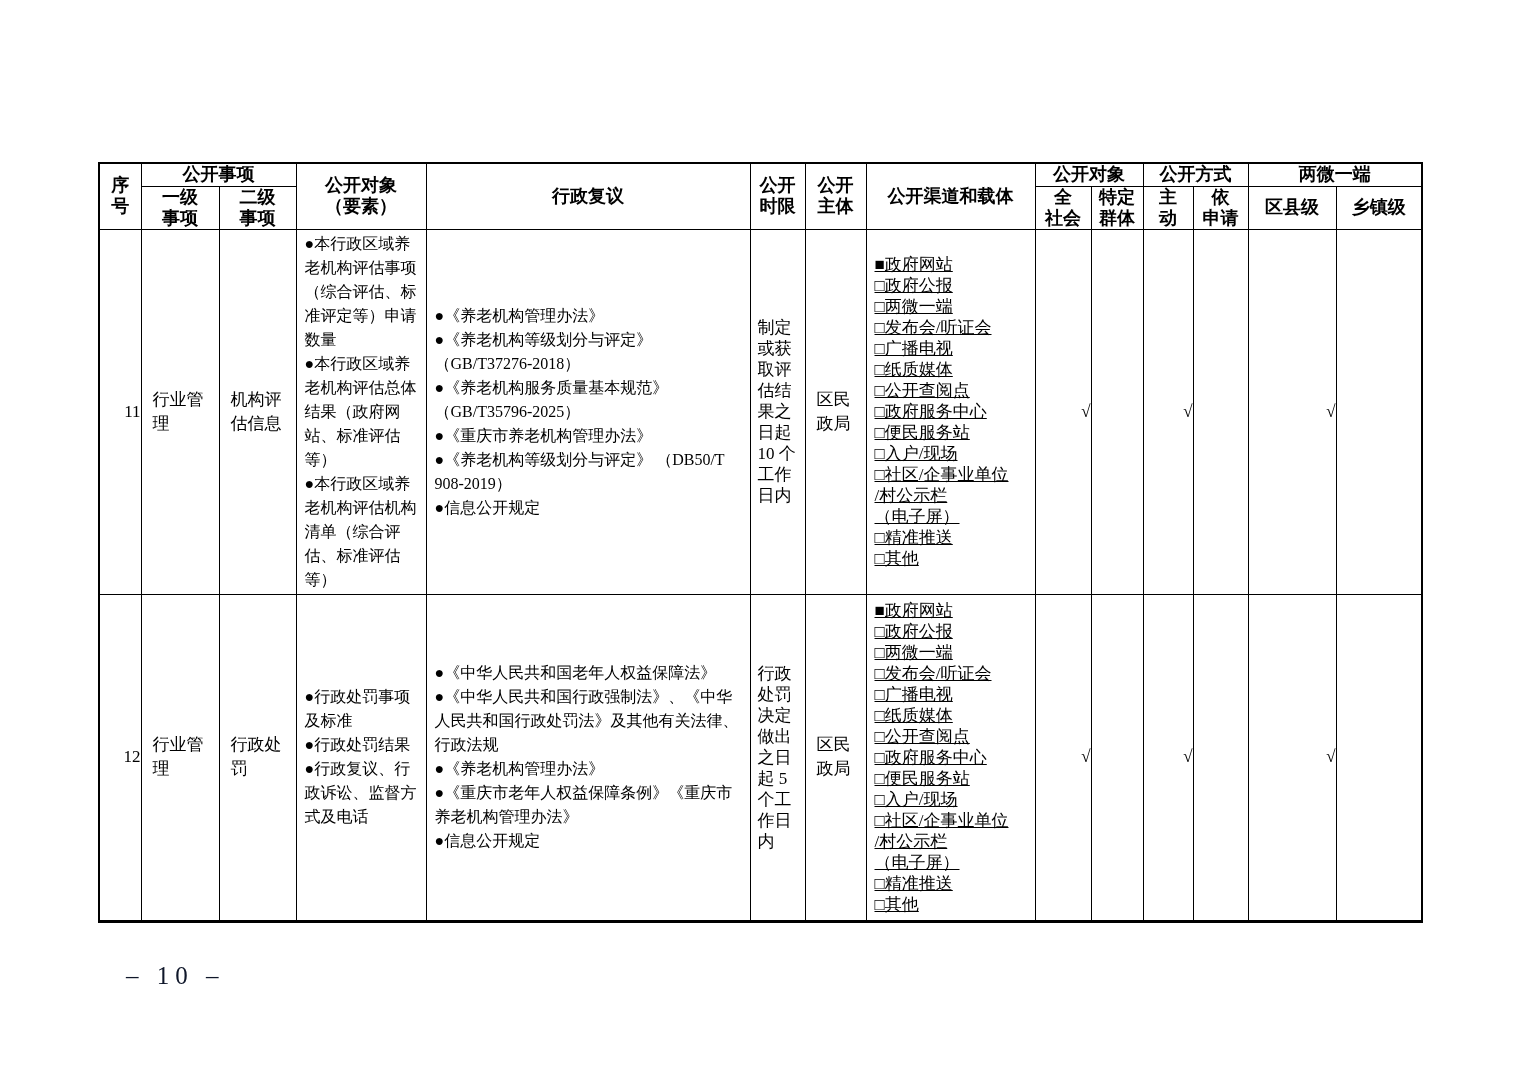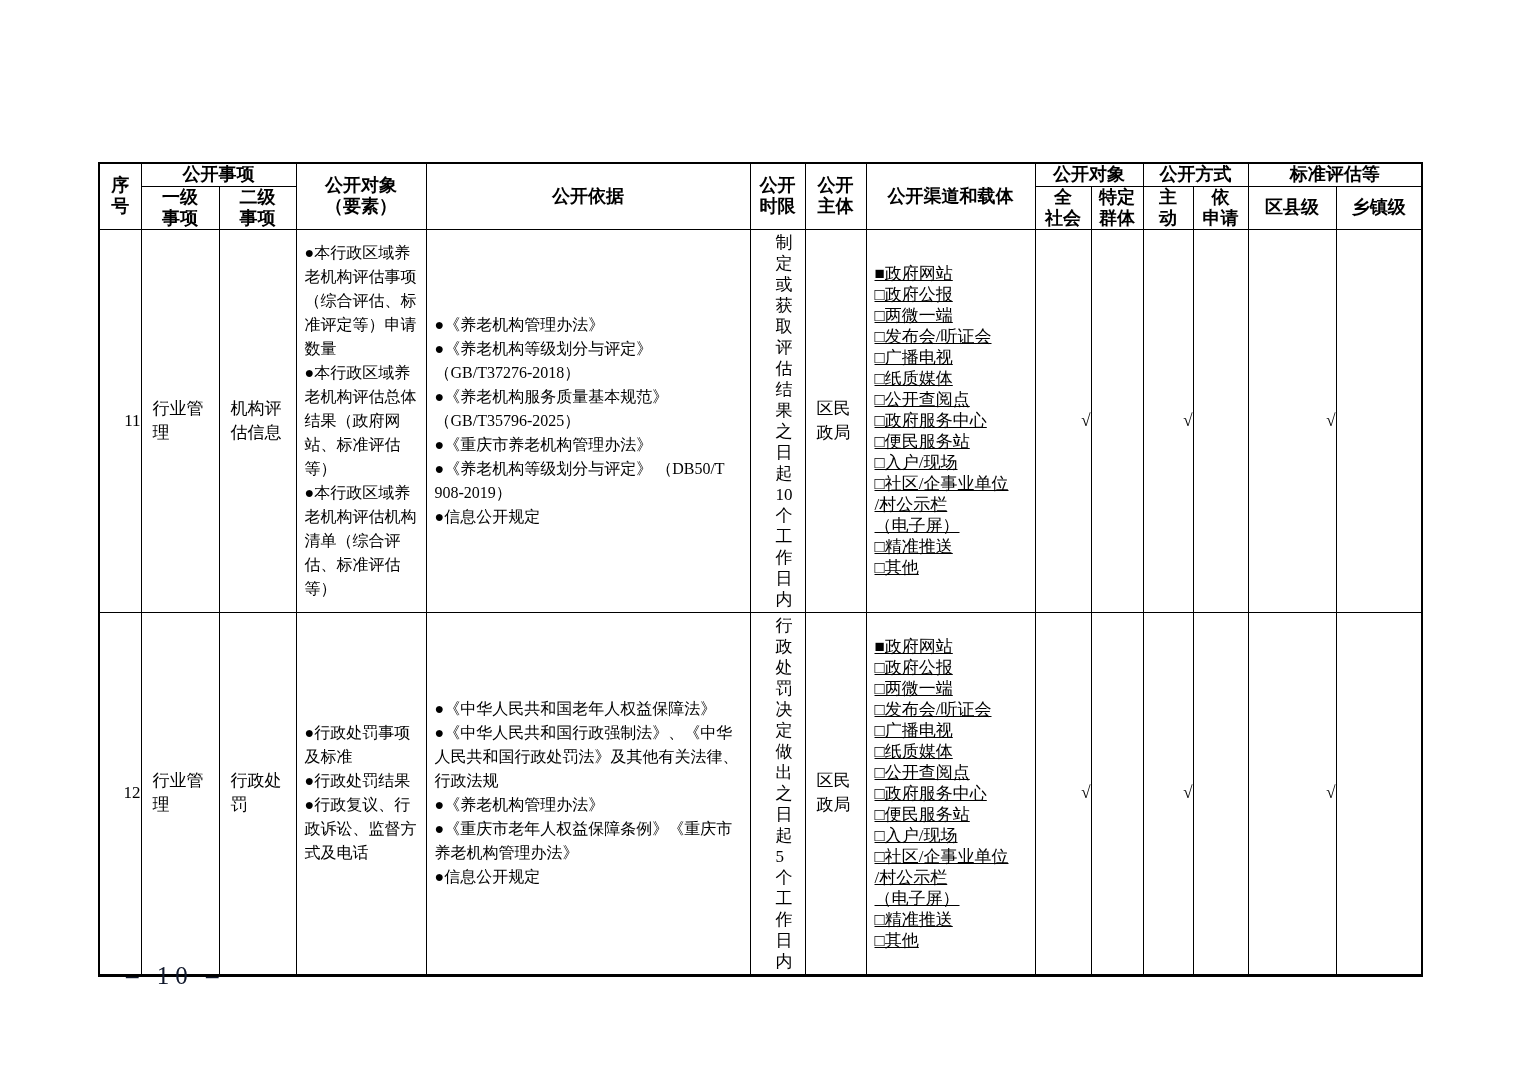--- a/index.html
+++ b/index.html
@@ -52,21 +52,20 @@
   .cellblock {
     white-space: pre-line;
     font-size: 17px;
     line-height: 24px;
     text-align: left;
     padding: 2px 8px 2px 11px;
   }
   .cellblock.tight {
     line-height: 21px;
     padding-left: 7px;
-    margin-left: 18px;
   }
   .list {
     text-align: left;
     padding: 2px 4px 2px 8px;
   }
   .list .item {
     font-size: 16px;
     line-height: 24px;
     white-space: pre-line;
   }
@@ -110,29 +109,29 @@
       <col style="width:86px">
     </colgroup>
 
     <tbody>
         <tr class="hrow1">
       <th class="hdr" rowspan="2">序
 号</th>
       <th class="hdr" colspan="2">公开事项</th>
       <th class="hdr" rowspan="2">公开对象
 （要素）</th>
-      <th class="hdr" rowspan="2">公开依据</th>
+      <th class="hdr" rowspan="2">行政复议</th>
       <th class="hdr" rowspan="2">公开
 时限</th>
       <th class="hdr" rowspan="2">公开
 主体</th>
       <th class="hdr" rowspan="2">公开渠道和载体</th>
       <th class="hdr" colspan="2">公开对象</th>
       <th class="hdr" colspan="2">公开方式</th>
-      <th class="hdr" colspan="2">标准评估等</th>
+      <th class="hdr" colspan="2">两微一端</th>
     </tr>
     <tr class="hrow2">
       <th class="hdr">一级
 事项</th>
       <th class="hdr">二级
 事项</th>
       <th class="hdr">全
 社会</th>
       <th class="hdr">特定
 群体</th>

